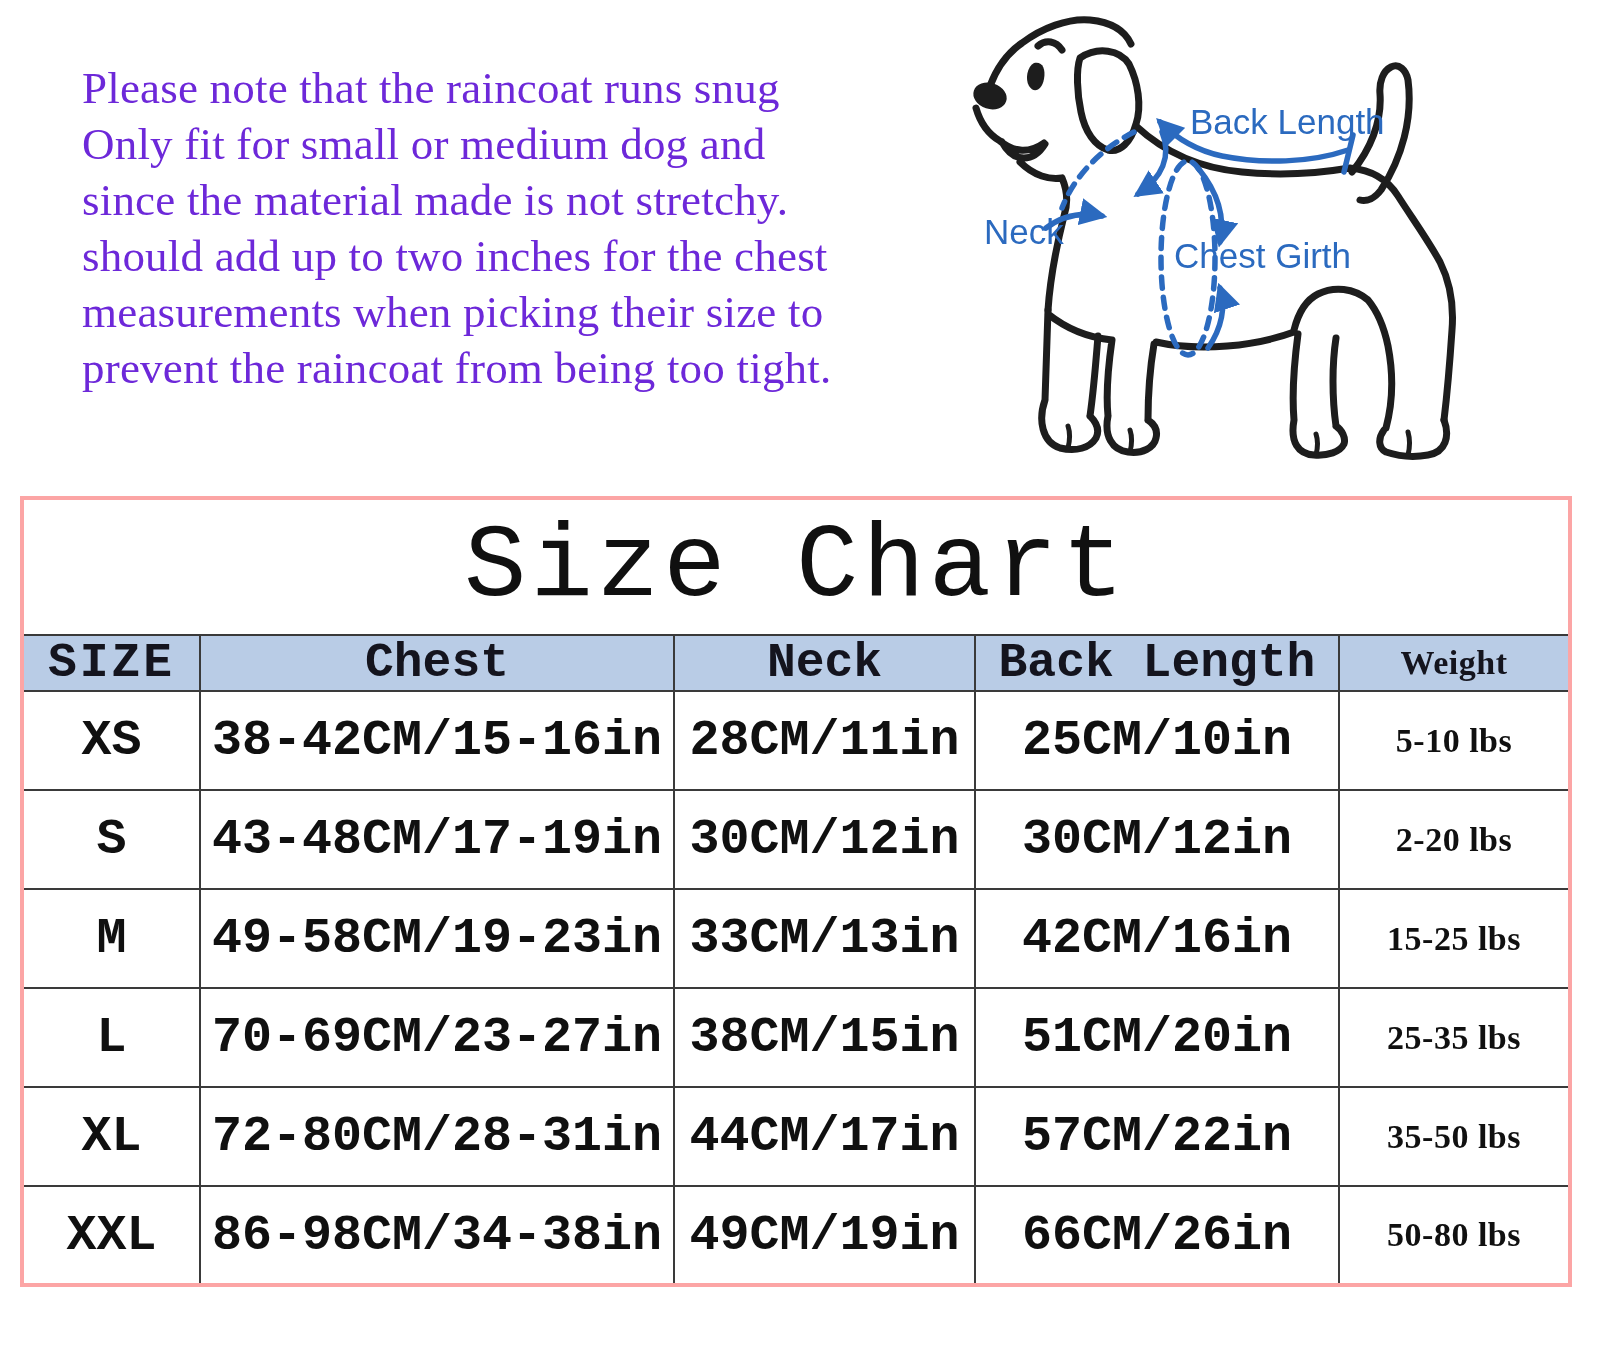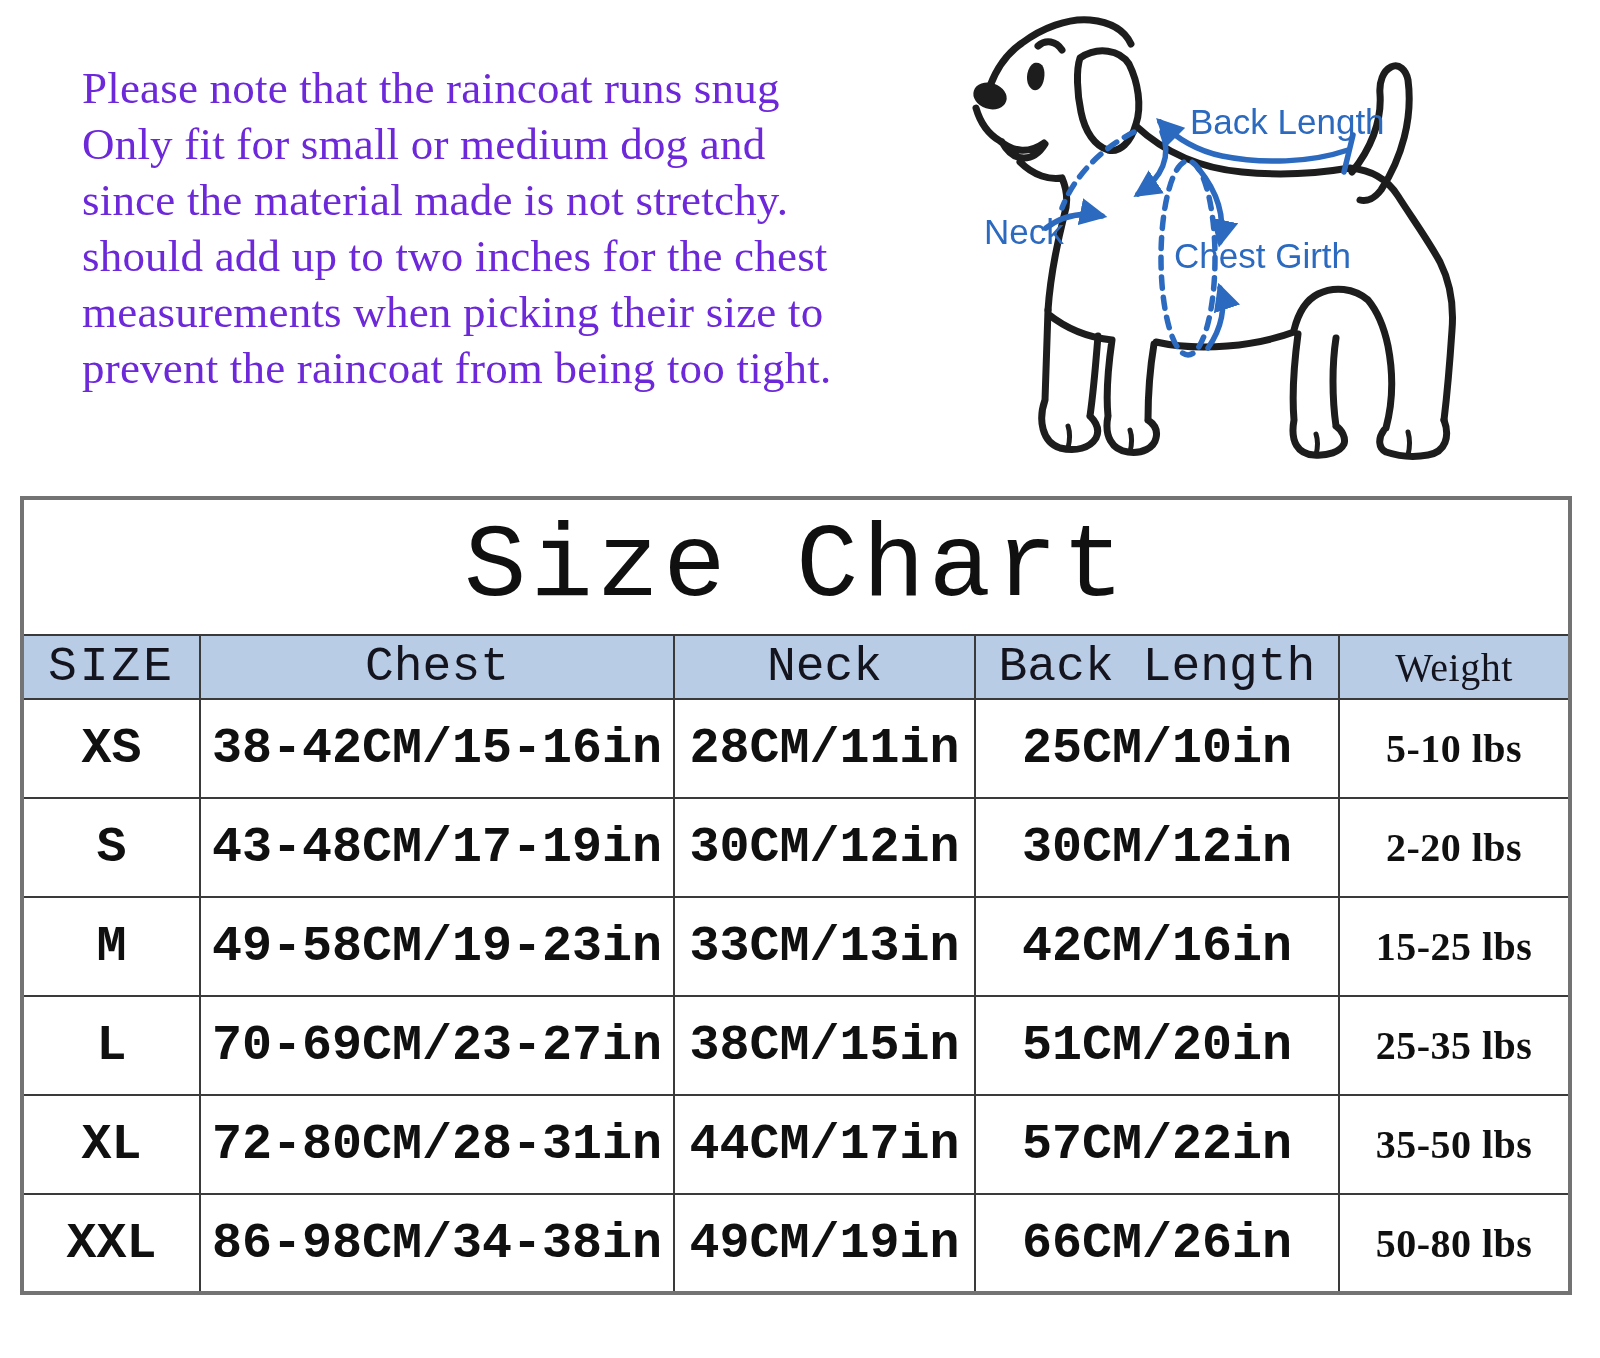--- a/index.html
+++ b/index.html
@@ -20,33 +20,33 @@
   .ink   { stroke:#1d1d1d; stroke-width:7; fill:none; stroke-linecap:round; stroke-linejoin:round; }
   .ink-thin { stroke:#1d1d1d; stroke-width:5; fill:none; stroke-linecap:round; }
   .ink-fill { fill:#1d1d1d; stroke:none; }
   .ear   { fill:#ffffff; }
   .blue-line { stroke:#2b6abf; stroke-width:5.5; fill:none; stroke-linecap:round; }
   .dashed { stroke-dasharray:11 9; }
   .blue-label { fill:#2b6abf; font-family:"Liberation Sans", sans-serif; font-size:35px; }
 
   
   .table-wrap { position:absolute; left:20px; top:496px; }
-  table { border-collapse:collapse; table-layout:fixed; width:1548px; border:4px solid #737373; background:#ffffff; }
+  table { border-collapse:collapse; table-layout:fixed; width:1548px; border:4px solid #fca5a5; background:#ffffff; }
   td, th { border:2.5px solid #3a3a3a; text-align:center; vertical-align:middle; padding:0; overflow:hidden; }
   .title-row td {
     height:137px; font-family:"Liberation Mono", monospace;
     font-size:104px; letter-spacing:4px; color:#101010; background:#ffffff;
   }
   .head-row th {
-    height:64px; background:#b9cce6; font-weight:normal;
+    height:56px; background:#b9cce6; font-weight:bold;
     font-family:"Liberation Mono", monospace; font-size:48px; color:#14141e;
   }
   .head-row th.c-size { letter-spacing:3px; }
   tbody td { height:99px; font-family:"Liberation Mono", monospace; font-size:50px; color:#101010;font-weight:bold; }
-  th.w, td.w { font-family:"Liberation Serif", serif; font-size:40px; letter-spacing:0.5px; }
+  th.w, td.w { font-family:"Liberation Serif", serif; font-size:34px; letter-spacing:0.5px; }
 </style>
 </head>
 <body>
 
 <div class="note">
   <div>Please note that the raincoat runs snug</div>
   <div>Only fit for small or medium dog and</div>
   <div>since the material made is not stretchy.</div>
   <div>should add up to two inches for the chest</div>
   <div>measurements when picking their size to</div>

